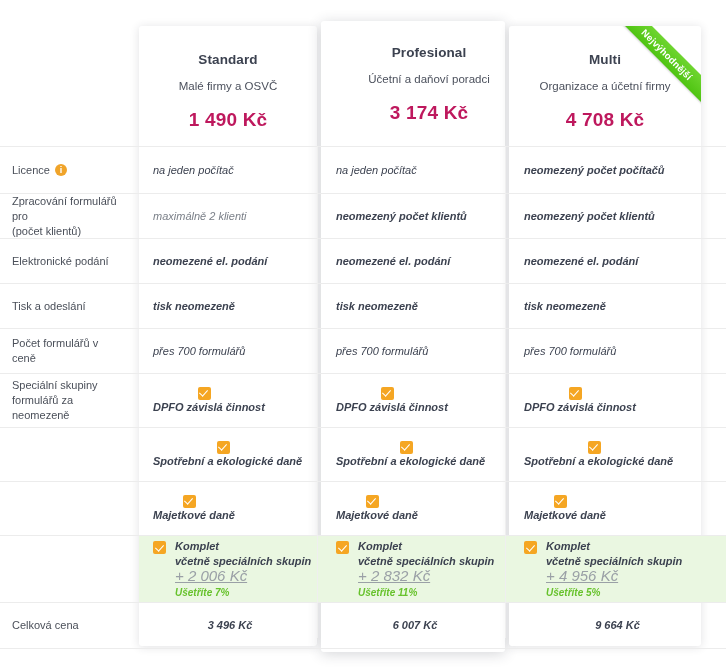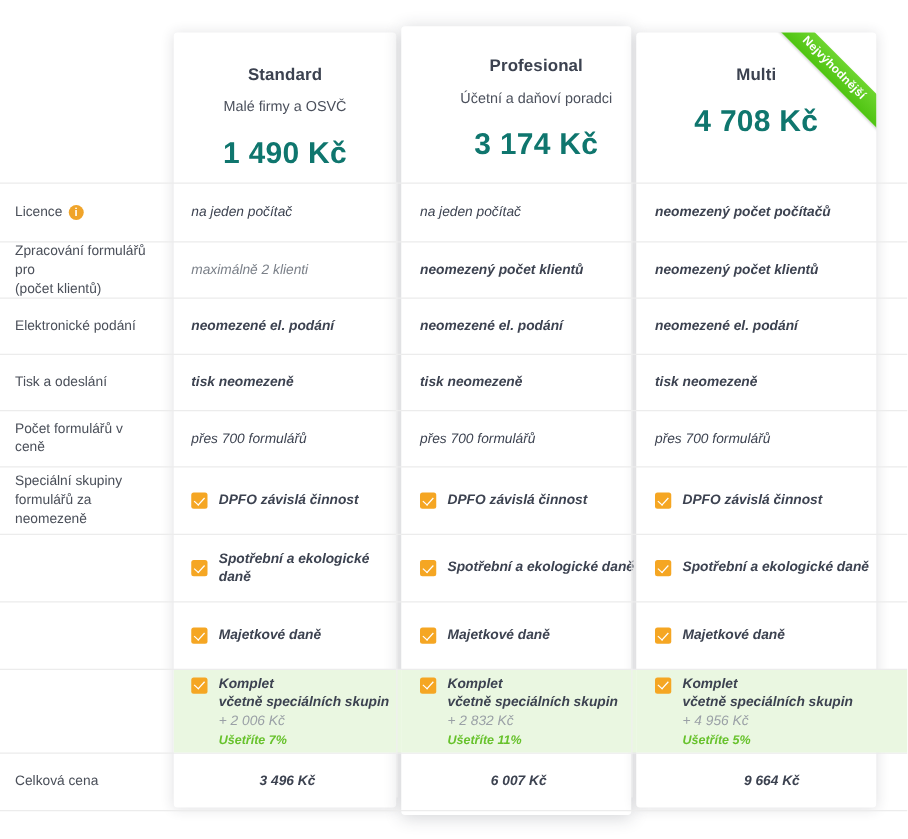--- a/index.html
+++ b/index.html
@@ -66,23 +66,23 @@
     font-weight: bold;
     color: #3c4250;
     letter-spacing: .1px;
   }
   .plan-sub {
     font-size: 11.5px;
     color: #4b505c;
     margin-top: 13px;
   }
   .plan-price {
-    font-size: 24px;
+    font-size: 19px;
     font-weight: bold;
-    color: #0f766e;
+    color: #be185d;
     margin-top: 17px;
     letter-spacing: .2px;
   }
   .head-standard   { padding-top: 26px; }
   .head-profesional{ padding-top: 24px; padding-left: 32px; }
   .head-multi      { padding-top: 26px; }
 
   
   .ribbon {
     position: absolute;
@@ -176,30 +176,30 @@
   }
   .chk::after {
     content: "";
     position: absolute;
     left: 3.5px; top: 1.5px;
     width: 4px; height: 7px;
     border: solid #ffffff;
     border-width: 0 1.8px 1.8px 0;
     transform: rotate(42deg);
   }
-  .chk-wrap { display: flex; align-items: center; }
+  .chk-wrap { display: flex; align-items: center; flex-direction: column; }
 
   
   .row-komplet .c-val { background: #eaf7e1; }
   .row-komplet .c-label { background: transparent; }
   .komplet-body { display: flex; align-items: flex-start; padding-top: 1px; }
   .komplet-body .chk { margin-top: 2px; }
   .k-title   { font-weight: bold; font-style: italic; color: #3c4250; font-size: 11px; line-height: 13.5px; }
   .k-sub     { font-weight: bold; font-style: italic; color: #3c4250; font-size: 11px; line-height: 13.5px; }
-  .k-add     { font-style: italic; color: #9aa0a6; font-size: 11px; line-height: 13px; }
+  .k-add     { font-style: italic; color: #9aa0a6; font-size: 15px; line-height: 13px; text-decoration: underline; }
   .k-save    { font-style: italic; font-weight: bold; color: #67c22c; font-size: 10px; line-height: 13px; }
 
   
   .vline {
     position: absolute;
     top: 0;
     width: 1px;
     background: #efefef;
     z-index: 5;
   }
@@ -222,20 +222,21 @@
       <div class="plan-name">Profesional</div>
       <div class="plan-sub">Účetní a daňoví poradci</div>
       <div class="plan-price">3 174 Kč</div>
     </div>
   </div>
 
   <div class="card card-multi">
     <div class="ribbon">Nejvýhodnější</div>
     <div class="card-head head-multi">
       <div class="plan-name">Multi</div>
+      <div class="plan-sub">Organizace a účetní firmy</div>
       <div class="plan-price">4 708 Kč</div>
     </div>
   </div>
 
   <div class="grid" style="top:146px">
 
     <div class="row" style="height:46px">
       <div class="cell c-label">
         <span>Licence</span>
           <span class="info-icon">i</span>

